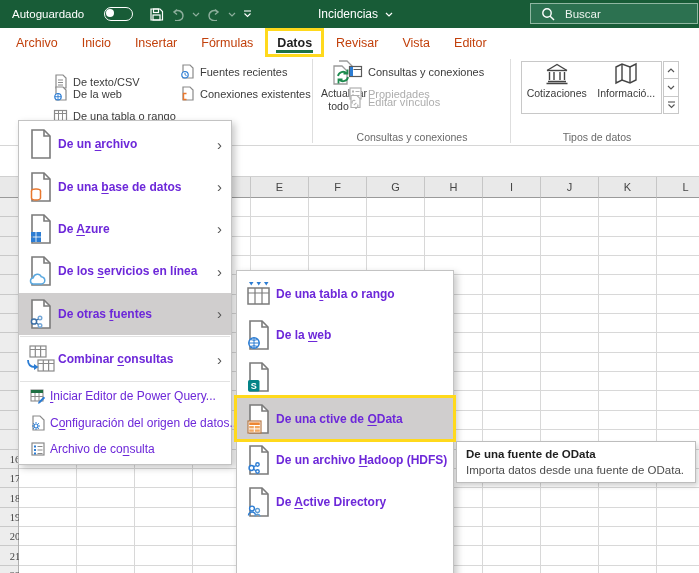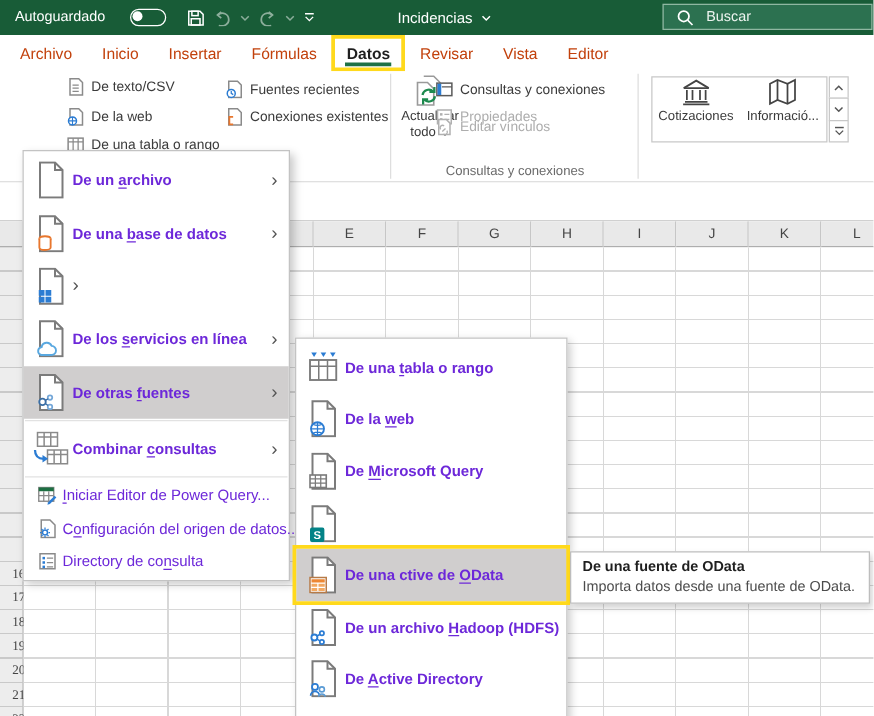--- a/index.html
+++ b/index.html
@@ -258,21 +258,22 @@
         </div>
       <div class="gbtn">
           <span class="icon" id="ic-gal-more">
             <svg width="9" height="8" viewBox="0 0 9 8">
               <path d="M1 1 H8" stroke="currentColor" stroke-width="1.1"></path>
               <path d="M1.5 3.5 L4.5 6.5 L7.5 3.5" fill="none" stroke="currentColor" stroke-width="1.1"></path>
             </svg>
           </span>
         </div>
     </div>
-  <div class="rsmall" style="left: 53px; top: 4px;">
+    <div class="grouplabel" id="lbl-types">Tipos de datos</div>
+  <div class="rsmall" style="left: 53px; top: 16px;">
         <span class="icon">
           <svg width="15" height="15" viewBox="0 0 15 15">
             <path d="M3 1 h7 l3 3 v10 h-10 z" fill="#fff" stroke="#8a8a8a" stroke-width="1.2"></path>
             <path d="M5 6 h5 M5 8.5 h5 M5 11 h5" stroke="#8a8a8a" stroke-width="1"></path>
           </svg>
         </span>
         <span>De texto/CSV</span>
       </div>
       <div class="rsmall" style="left: 53px; top: 28px;">
         <span class="icon">
@@ -398,20 +399,21 @@
         <span class="icon micon">
           <svg width="26" height="30" viewBox="0 0 26 30">
             <path d="M4 1 h12 l6 6 v22 h-18 z" fill="#fff" stroke="#7b7b7b" stroke-width="1.6"></path>
             <path d="M16 1 v6 h6" fill="none" stroke="#7b7b7b" stroke-width="1.6"></path>
             <rect x="3" y="18" width="4.6" height="4.6" fill="#2b7cd3"></rect>
             <rect x="8.4" y="18" width="4.6" height="4.6" fill="#2b7cd3"></rect>
             <rect x="3" y="23.4" width="4.6" height="4.6" fill="#2b7cd3"></rect>
             <rect x="8.4" y="23.4" width="4.6" height="4.6" fill="#2b7cd3"></rect>
           </svg>
         </span>
+        <span class="mlabel"><span>De </span><span class="ak">A</span><span>zure</span></span>
         <span class="marrow">›</span>
       </div>
       <div class="mrow mbig">
         <span class="icon micon">
           <svg width="26" height="30" viewBox="0 0 26 30">
             <path d="M4 1 h12 l6 6 v22 h-18 z" fill="#fff" stroke="#7b7b7b" stroke-width="1.6"></path>
             <path d="M16 1 v6 h6" fill="none" stroke="#7b7b7b" stroke-width="1.6"></path>
             <path d="M5 28 a3.2 3.2 0 0 1 .3-6.3 a4.2 4.2 0 0 1 8-1 a3.6 3.6 0 0 1-.3 7.3 z" fill="#fff" stroke="#59a8e0" stroke-width="1.5"></path>
           </svg>
         </span>
@@ -476,21 +478,21 @@
       <div class="mrow msmall">
         <span class="icon micon">
           <svg width="16" height="16" viewBox="0 0 16 16">
             <rect x="2" y="2" width="12" height="12" fill="#fff" stroke="#8a8a8a" stroke-width="1.2"></rect>
             <rect x="4" y="4.5" width="2" height="2" fill="#2b7cd3"></rect>
             <rect x="4" y="8" width="2" height="2" fill="#2b7cd3"></rect>
             <rect x="4" y="11.5" width="2" height="2" fill="#2b7cd3"></rect>
             <path d="M7.5 5.5 h5 M7.5 9 h5 M7.5 12.5 h5" stroke="#8a8a8a" stroke-width="1"></path>
           </svg>
         </span>
-        <span class="mlabel"><span>Directory de co</span><span class="ak">n</span><span>sulta</span></span>
+        <span class="mlabel"><span>Archivo de co</span><span class="ak">n</span><span>sulta</span></span>
       </div>
     </div>
 
   <div id="sub-menu">
       <div class="mrow mbig">
         <span class="icon micon">
           <svg width="26" height="30" viewBox="0 0 26 30">
             <rect x="2" y="9" width="21" height="16" fill="#fff" stroke="#7b7b7b" stroke-width="1.5"></rect>
             <path d="M2 14 h21 M9 9 v16 M16 9 v16" stroke="#7b7b7b" stroke-width="1.2"></path>
             <path d="M3 3 h4.5 l-2.25 3.5 z" fill="#2b7cd3"></path>
@@ -503,31 +505,20 @@
       <div class="mrow mbig">
         <span class="icon micon">
           <svg width="26" height="30" viewBox="0 0 26 30">
             <path d="M4 1 h12 l6 6 v22 h-18 z" fill="#fff" stroke="#7b7b7b" stroke-width="1.6"></path>
             <path d="M16 1 v6 h6" fill="none" stroke="#7b7b7b" stroke-width="1.6"></path>
             <circle cx="8" cy="23" r="5.2" fill="#fff" stroke="#2b7cd3" stroke-width="1.5"></circle>
             <path d="M2.8 23 h10.4 M8 17.8 v10.4 M4.6 19.6 a9 9 0 0 0 6.8 0 M4.6 26.4 a9 9 0 0 1 6.8 0" stroke="#2b7cd3" stroke-width="1" fill="none"></path>
           </svg>
         </span>
         <span class="mlabel"><span>De la </span><span class="ak">w</span><span>eb</span></span>
-      </div>
-      <div class="mrow mbig">
-        <span class="icon micon">
-          <svg width="26" height="30" viewBox="0 0 26 30">
-            <path d="M4 1 h12 l6 6 v22 h-18 z" fill="#fff" stroke="#7b7b7b" stroke-width="1.6"></path>
-            <path d="M16 1 v6 h6" fill="none" stroke="#7b7b7b" stroke-width="1.6"></path>
-            <rect x="2" y="18" width="13" height="10" fill="#fff" stroke="#7b7b7b" stroke-width="1.3"></rect>
-            <path d="M2 21 h13 M2 24.5 h13 M6.3 18 v10 M10.6 18 v10" stroke="#7b7b7b" stroke-width="1"></path>
-          </svg>
-        </span>
-        <span class="mlabel"><span>De </span><span class="ak">M</span><span>icrosoft Query</span></span>
       </div>
       <div class="mrow mbig">
         <span class="icon micon">
           <svg width="26" height="30" viewBox="0 0 26 30">
             <path d="M4 1 h12 l6 6 v22 h-18 z" fill="#fff" stroke="#7b7b7b" stroke-width="1.6"></path>
             <path d="M16 1 v6 h6" fill="none" stroke="#7b7b7b" stroke-width="1.6"></path>
             <rect x="2" y="18" width="11.5" height="11.5" rx="1.5" fill="#038387"></rect>
             <text x="7.75" y="27" font-size="9" font-weight="bold" fill="#fff" text-anchor="middle" font-family="Liberation Sans, sans-serif">S</text>
           </svg>
         </span>

